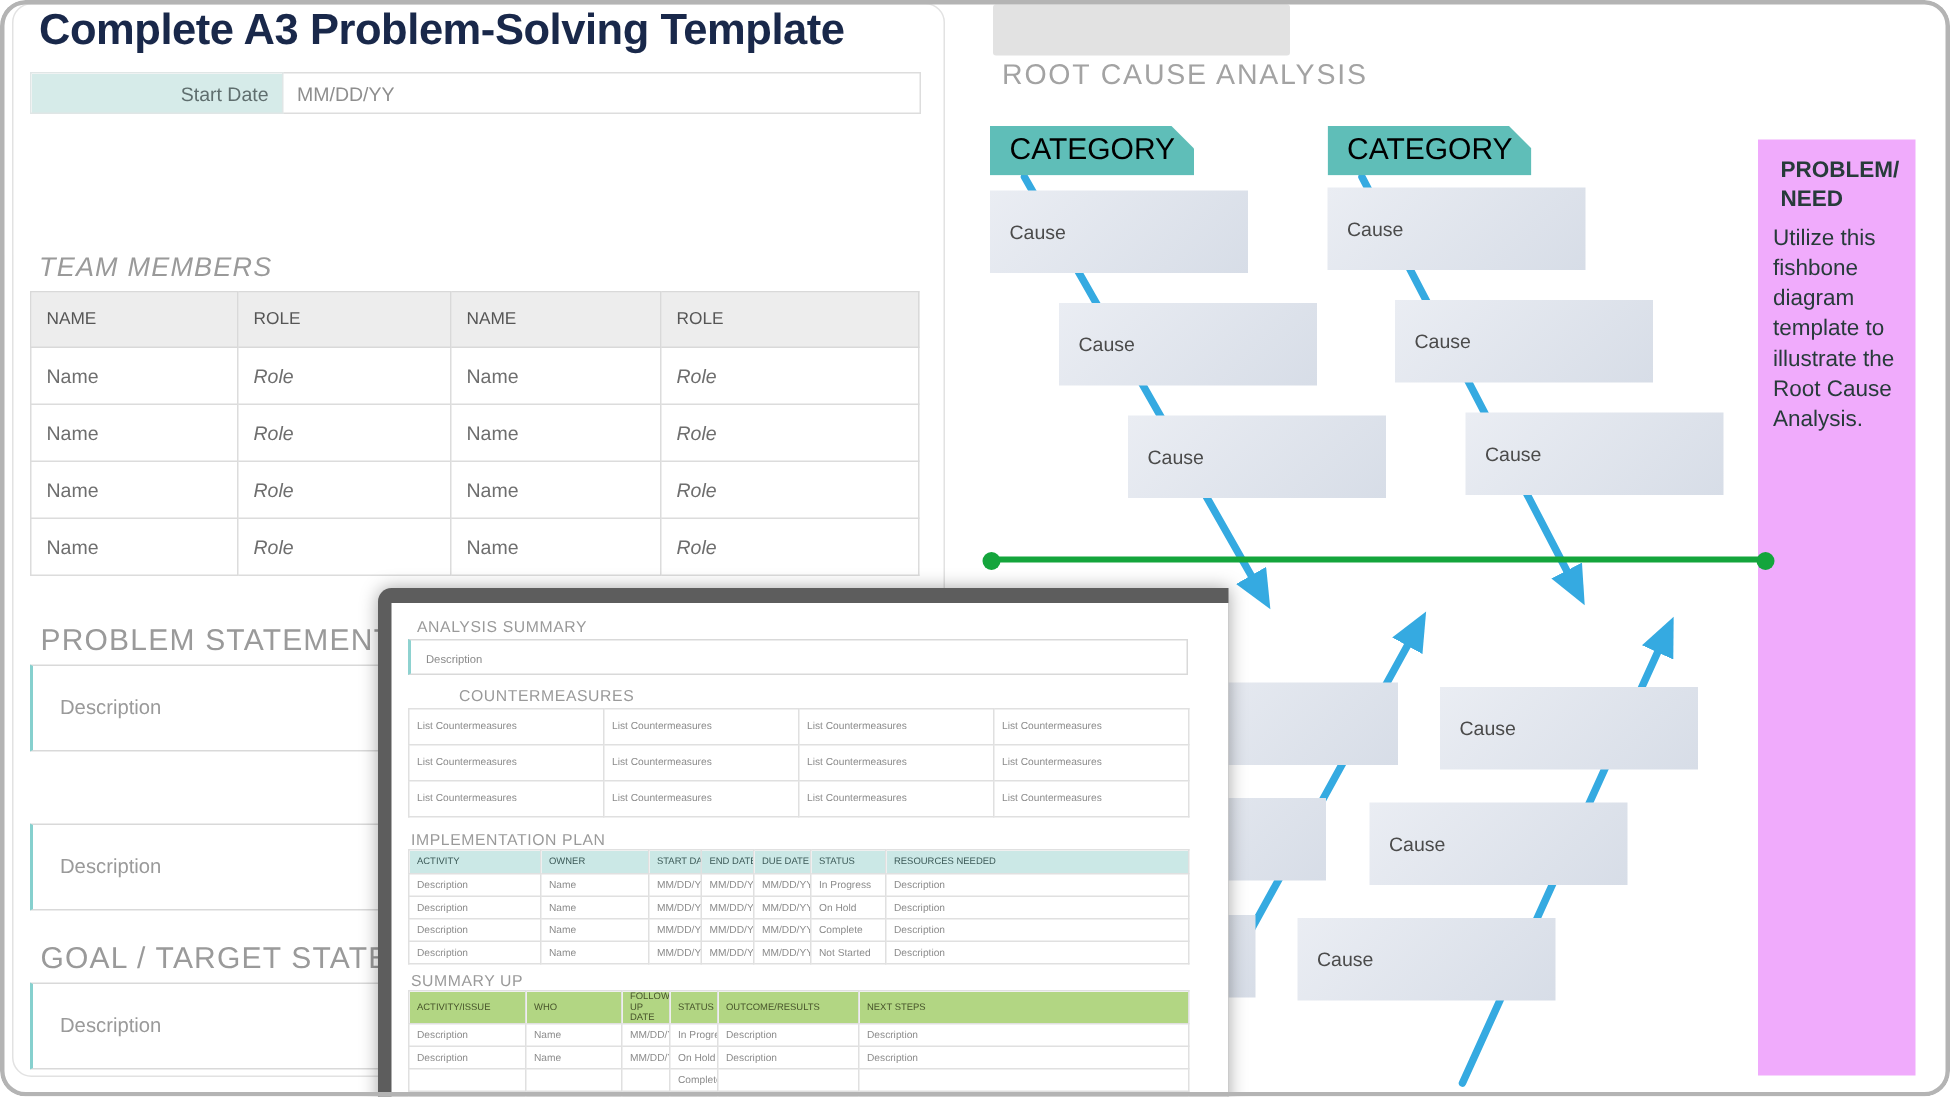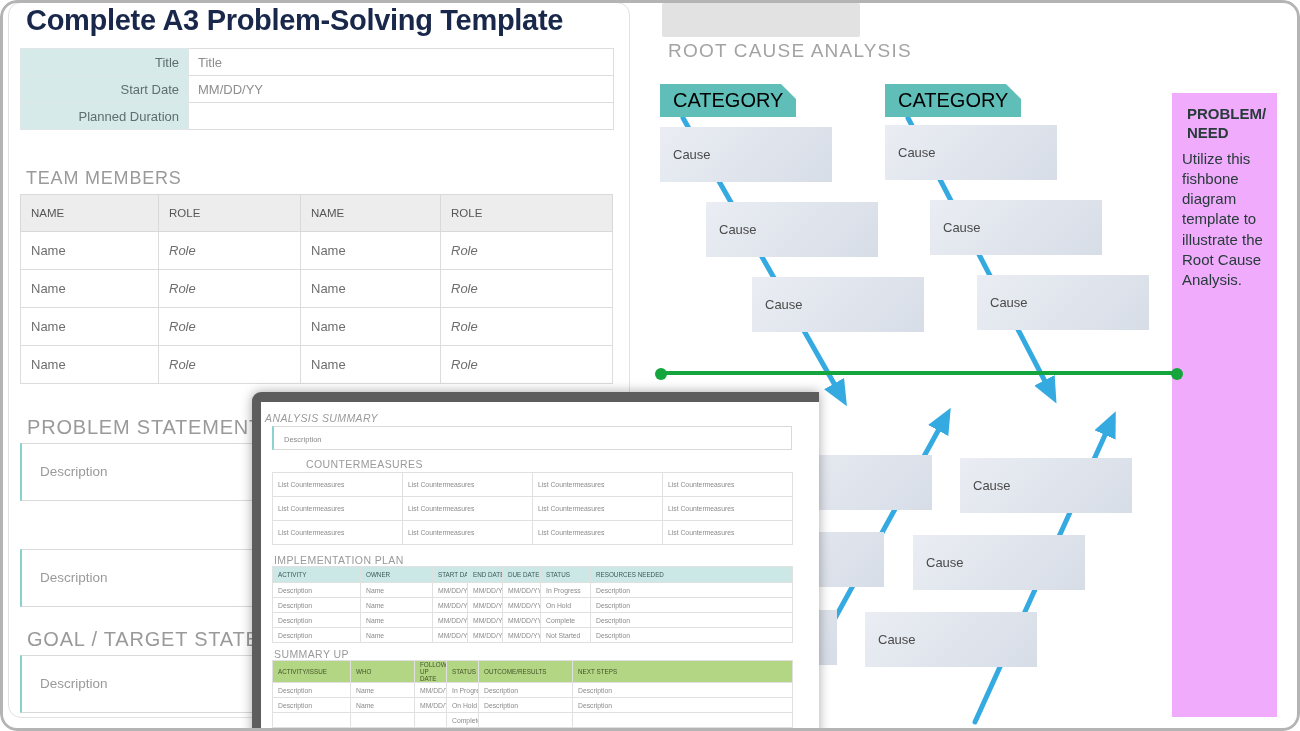--- a/index.html
+++ b/index.html
@@ -74,36 +74,28 @@
   <div class="sheet"></div>
 
   <div class="page-title">Complete A3 Problem-Solving Template</div>
 
   <table class="info-table">
     <colgroup>
         <col style="width:168px">
         <col style="width:425px">
       </colgroup>
     <tbody>
-        <tr>
-      <td class="lbl">Title</td>
-      <td class="val">Title</td>
-    </tr>
     <tr>
       <td class="lbl">Start Date</td>
       <td class="val">MM/DD/YY</td>
     </tr>
-    <tr>
-      <td class="lbl">Planned Duration</td>
-      <td class="val"></td>
-    </tr>
   </tbody>
     </table>
 
-  <div class="h-gray" style="left:26px;top:168px;font-size:18px;">TEAM MEMBERS</div>
+  <div class="h-gray" style="left:26px;top:168px;font-size:18px;font-style:italic;">TEAM MEMBERS</div>
   <table class="team-table">
     <colgroup>
         <col style="width:138px">
         <col style="width:142px">
         <col style="width:140px">
         <col style="width:172px">
       </colgroup>
     <tbody>
         <tr>
       <th>NAME</th>
@@ -189,21 +181,21 @@
   <div class="spine-dot" style="left:1171px;top:368px;"></div>
 
   <div class="problem-panel">
     <div class="pp-title">PROBLEM/ NEED</div>
     <div class="pp-body">Utilize this fishbone diagram template to illustrate the Root Cause Analysis.</div>
   </div>
 
   <div class="overlay">
     <div class="overlay-body">
 
-      <div class="ov-h" style="left:4px;top:10px;font-style:italic;">ANALYSIS SUMMARY</div>
+      <div class="ov-h" style="left:17px;top:10px;">ANALYSIS SUMMARY</div>
       <div class="as-box">
         <span>Description</span>
       </div>
 
       <div class="ov-h" style="left:13px;top:56px;margin-left:32px;">COUNTERMEASURES</div>
       <table class="ov-table cm-table" style="top:70px;">
         <colgroup>
             <col style="width:130px">
             <col style="width:130px">
             <col style="width:130px">

